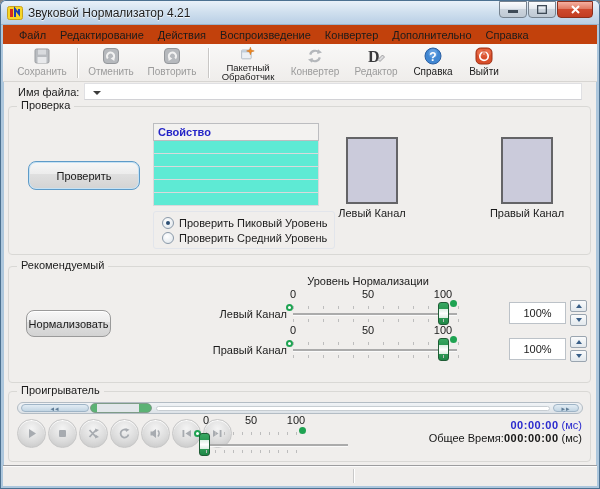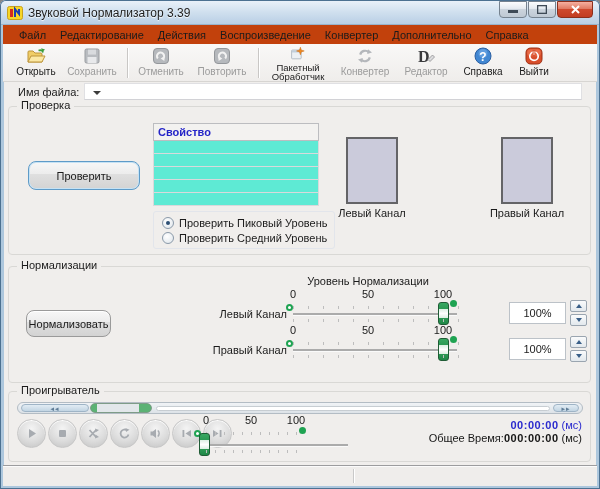--- a/index.html
+++ b/index.html
@@ -166,21 +166,21 @@
 <body>
 
 <div class="window">
 
   <div class="titlebar">
     <svg class="app-icon" viewBox="0 0 16 16">
       <rect x="0.5" y="1.5" width="15" height="13" rx="2" fill="#f6d628" stroke="#c8a11c"></rect>
       <rect x="3" y="4" width="3" height="8" fill="#d42a1e"></rect>
       <path d="M8 12 L8 4 L12 9 L12 4" stroke="#1d3fae" stroke-width="2" fill="none"></path>
     </svg>
-    <span class="title-text">Звуковой Нормализатор 3.39</span>
+    <span class="title-text">Звуковой Нормализатор 4.21</span>
     <div class="capbtns">
       <div class="capbtn">
         <svg width="10" height="4" viewBox="0 0 10 4">
             <rect x="0" y="0" width="10" height="3" fill="#3e4a56"></rect>
           </svg>
       </div>
       <div class="capbtn">
         <svg width="10" height="9" viewBox="0 0 10 9">
             <rect x="0.5" y="0.5" width="9" height="8" fill="none" stroke="#3e4a56" stroke-width="1.6"></rect>
           </svg>
@@ -197,29 +197,20 @@
     <span class="menu-item">Файл</span>
     <span class="menu-item">Редактирование</span>
     <span class="menu-item">Действия</span>
     <span class="menu-item">Воспроизведение</span>
     <span class="menu-item">Конвертер</span>
     <span class="menu-item">Дополнительно</span>
     <span class="menu-item">Справка</span>
   </div>
 
   <div class="toolbar">
-    <div class="tbtn" style="width:50px">
-      <svg class="ticon" viewBox="0 0 20 20">
-        <path d="M2 16 L2 6 Q2 5 3 5 L7 5 L9 7 L15 7 Q16 7 16 8 L16 16 Z" fill="#f0cd66" stroke="#bd953a"></path>
-        <path d="M2 16 L5 10 L19 10 L16 16 Z" fill="#fbe8a4" stroke="#bd953a"></path>
-        <path d="M12.5 4.5 Q16.5 3.5 17 6.5" stroke="#3c9e3c" stroke-width="1.8" fill="none"></path>
-        <path d="M15.2 2.2 L19 3.4 L16.2 6.2 Z" fill="#3c9e3c"></path>
-      </svg>
-      <span class="tlabel">Открыть</span>
-    </div>
     <div class="tbtn disabled" style="width:62px">
       <svg class="ticon" viewBox="0 0 20 20">
         <rect x="3" y="3" width="14" height="14" rx="1.5" fill="#b9bcc0" stroke="#9a9da1"></rect>
         <rect x="6" y="3.6" width="8" height="5" fill="#d9dbde"></rect>
         <rect x="5.5" y="11" width="9" height="6" fill="#e8e9eb"></rect>
       </svg>
       <span class="tlabel">Сохранить</span>
     </div>
     <div class="tsep"></div>
     <div class="tbtn disabled" style="width:58px">
@@ -331,21 +322,21 @@
 
     <div class="levelbar" style="left:337px; top:30px;"></div>
     <div class="levelbar" style="left:492px; top:30px;"></div>
 
 
     <span class="chan-label" style="left:317px; top:100px;">Левый Канал</span>
     <span class="chan-label" style="left:472px; top:100px;">Правый Канал</span>
   </div>
 
   <div class="group" id="group-norm">
-    <span class="legend">Нормализации</span>
+    <span class="legend">Рекомендуемый</span>
 
     <div class="btn btn-norm">
       <span>Нормализовать</span>
     </div>
 
     <div style="position:absolute; left:259px; top:8px; width:200px; text-align:center;">Уровень Нормализации</div>
 
     <span class="scale-num" style="left:284px; top:21px;">0</span>
     <span class="scale-num" style="left:359px; top:21px;">50</span>
     <span class="scale-num" style="left:434px; top:21px;">100</span>

